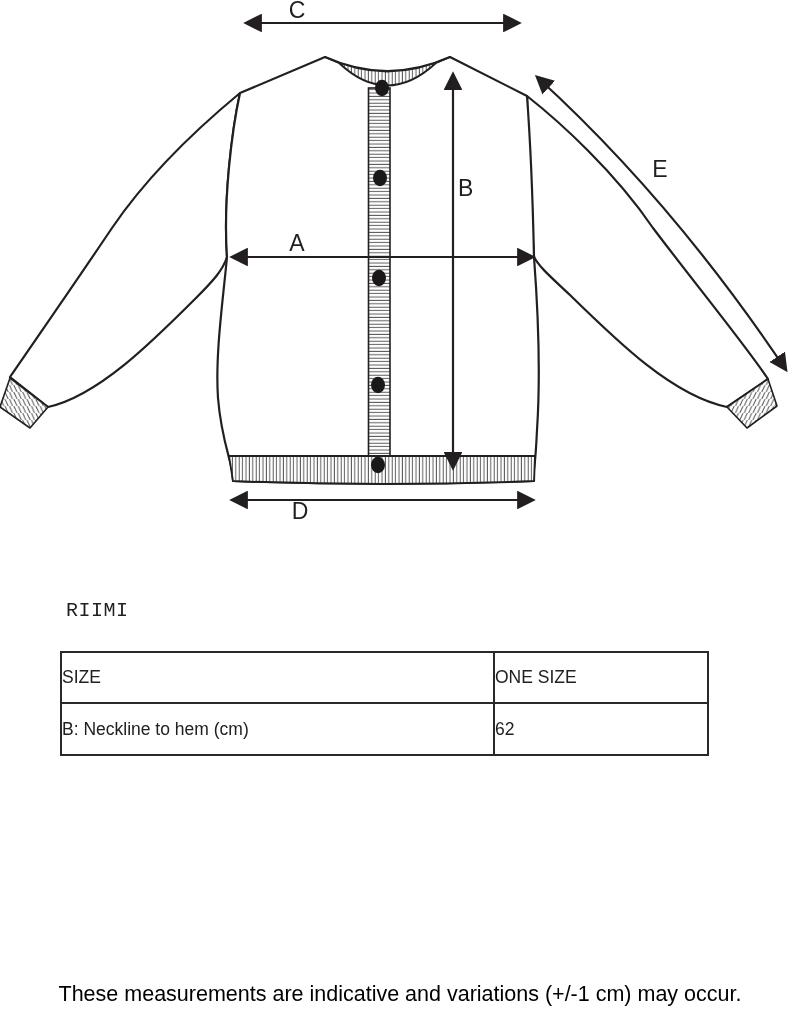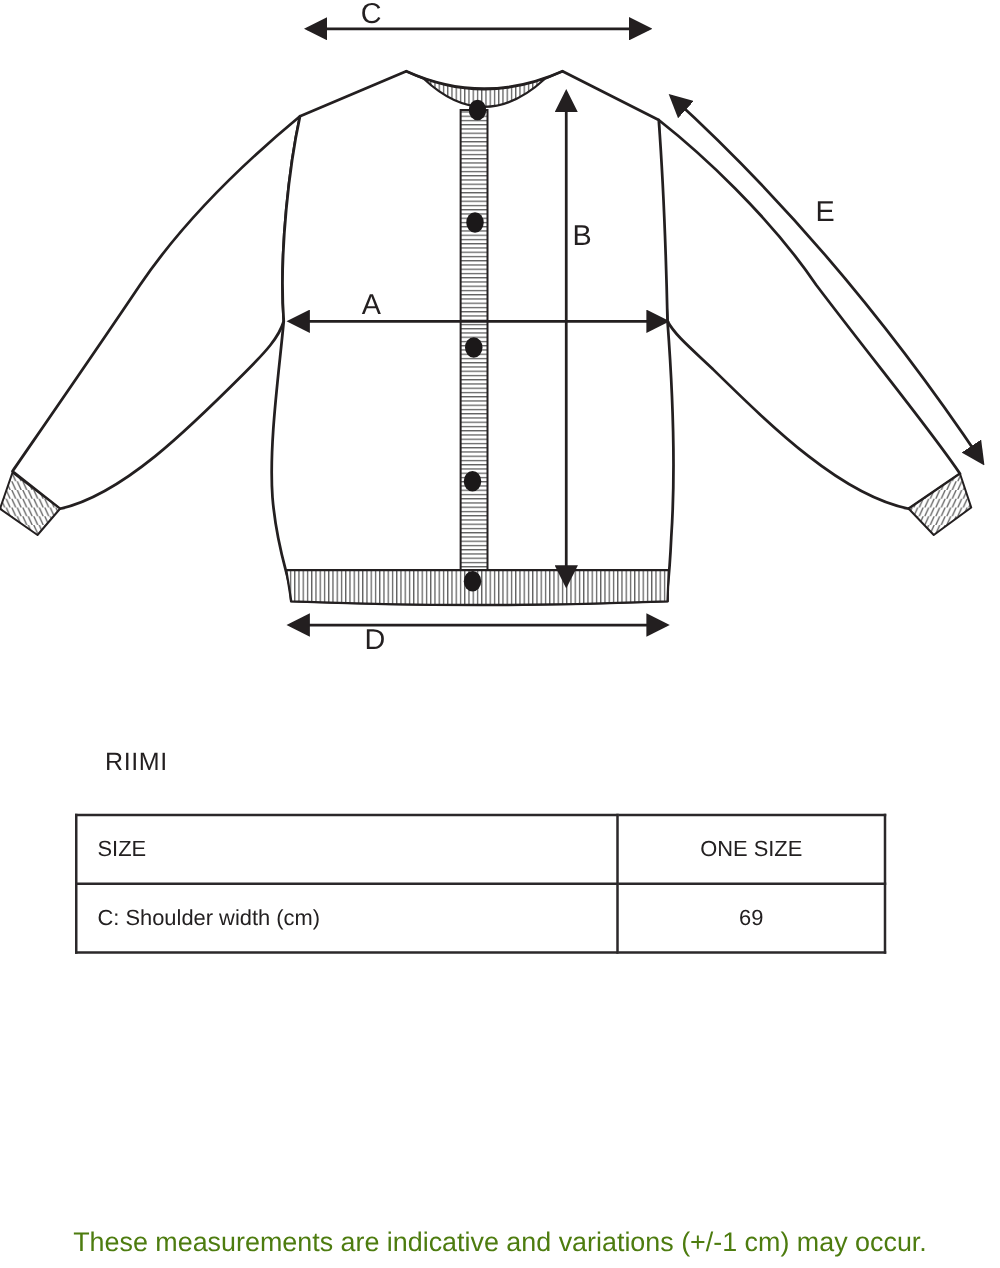--- a/index.html
+++ b/index.html
@@ -2,37 +2,37 @@
 <html><head>
 <meta charset="utf-8">
 <style>
   html,body{margin:0;padding:0;background:#fff;}
   .stage{
     position:relative;width:800px;height:1014px;background:#fff;
     font-family:"Liberation Sans",sans-serif;color:#231f20;overflow:hidden;
   }
   .diagram{position:absolute;left:0;top:0;}
   .brand{
-    position:absolute;left:84px;top:599px;font-size:20px;letter-spacing:.5px;
+    position:absolute;left:66px;top:599px;font-size:20px;letter-spacing:.5px;font-family:Liberation Mono, monospace;
   }
   table.size-table{
     position:absolute;left:60px;top:651px;width:647px;
     border-collapse:collapse;table-layout:fixed;
     font-size:17.5px;color:#232021;
   }
   table.size-table td{
     border:2px solid #2b282a;box-sizing:border-box;height:52px;
-    padding:16px;vertical-align:middle;background:#fff;
+    padding:0;vertical-align:middle;background:#fff;
   }
   table.size-table tr.hdr td{height:51px;}
   td.c-label{width:433px;padding-left:32px;text-align:left;}
-  td.c-value{width:214px;text-align:center;}
+  td.c-value{width:214px;text-align:left;}
   .footnote{
     position:absolute;left:0;top:982px;width:800px;text-align:center;
-    font-size:21.5px;color:#4d7c0f;
+    font-size:21.5px;color:#000000;
   }
   svg text{font-family:"Liberation Sans",sans-serif;font-size:23px;fill:#231f20;}
 </style>
 </head>
 <body>
 
 <div class="stage">
 
   <svg class="diagram" width="800" height="560" viewBox="0 0 800 560">
     <defs>
@@ -101,20 +101,20 @@
 
   <div class="brand">RIIMI</div>
 
   <table class="size-table">
     <tbody>
       <tr class="hdr">
         <td class="c-label">SIZE</td>
         <td class="c-value">ONE SIZE</td>
       </tr>
       <tr>
-        <td class="c-label">C: Shoulder width (cm)</td>
-        <td class="c-value">69</td>
+        <td class="c-label">B: Neckline to hem (cm)</td>
+        <td class="c-value">62</td>
       </tr>
     </tbody>
   </table>
 
   <div class="footnote">These measurements are indicative and variations (+/-1 cm) may occur.</div>
 </div>
 
 </body></html>

